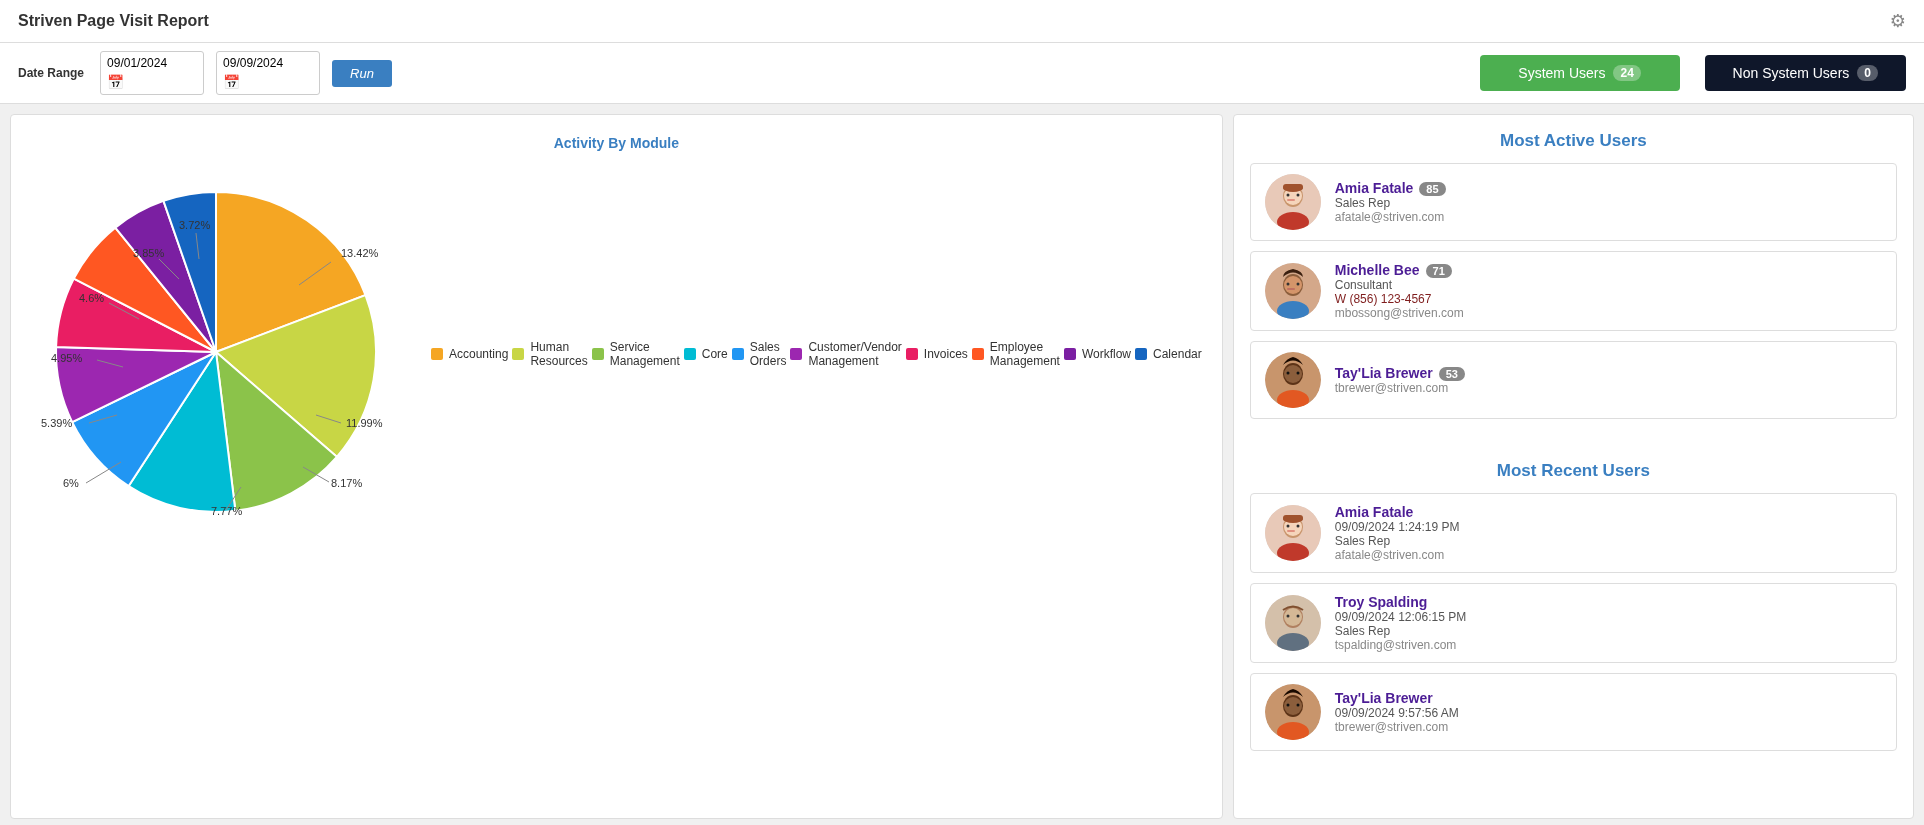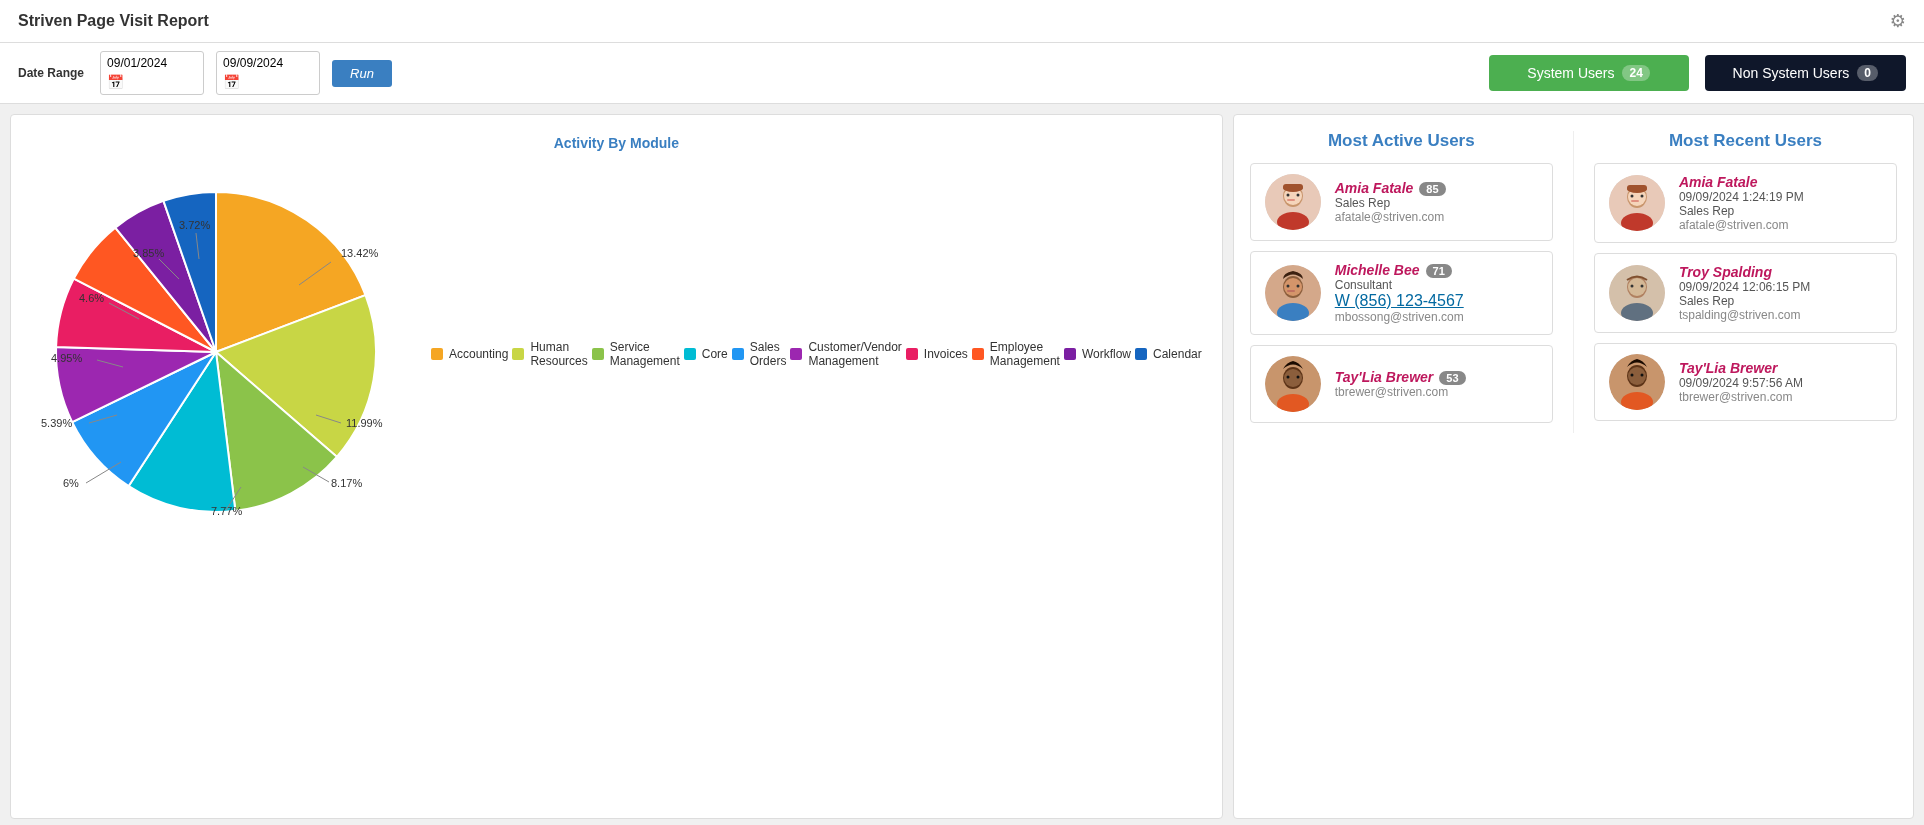--- a/index.html
+++ b/index.html
@@ -15,21 +15,21 @@
     .top-controls {
       display: flex; align-items: center; gap: 12px;
       background: #fff; padding: 8px 18px; border-bottom: 1px solid #ddd;
     }
     .date-label { font-weight: bold; font-size: 12px; margin-right: 4px; }
     .date-input-wrap { display: flex; border: 1px solid #ccc; border-radius: 3px; background: #fff; padding: 4px 6px; gap: 4px; flex-direction: column; }
     .date-input-wrap input { border: none; outline: none; font-size: 12px; width: 90px; }
     .cal-icon { color: #888; font-size: 14px; }
     .run-btn { background: #3a7fc1; color: #fff; border: none; border-radius: 3px; padding: 6px 18px; font-size: 13px; cursor: pointer; font-style: italic; }
 
-    .user-type-btns { display: flex; gap: 16px; margin-left: auto; }
+    .user-type-btns { display: flex; gap: 25px; margin-left: auto; }
     .sys-users-btn {
       background: #4caf50; color: #fff; border: none; border-radius: 4px;
       padding: 10px 28px; font-size: 14px; cursor: pointer; min-width: 200px;
       display: flex; align-items: center; justify-content: center; gap: 8px;
     }
     .non-sys-users-btn {
       background: #0f172a; color: #fff; border: none; border-radius: 4px;
       padding: 10px 28px; font-size: 14px; cursor: pointer; min-width: 200px;
       display: flex; align-items: center; justify-content: center; gap: 8px;
     }
@@ -47,35 +47,35 @@
       flex: 0 0 760px; background: #fff; border: 1px solid #ddd; border-radius: 4px;
       padding: 20px; margin-right: 10px;
     }
     .panel-title { text-align: center; color: #3a7fc1; font-size: 14px; font-weight: bold; margin-bottom: 16px; }
 
     
     .right-panel {
       flex: 1; display: flex; flex-direction: column; gap: 0;
       background: #fff; border: 1px solid #ddd; border-radius: 4px; padding: 16px;
     }
-    .right-inner { display: flex; gap: 16px; }
+    .right-inner { display: flex; gap: 16px; flex-direction: column; }
     .users-col { flex: 1; }
     .col-title { text-align: center; color: #3a7fc1; font-size: 17px; font-weight: bold; margin-bottom: 12px; }
 
     .user-card {
       display: flex; align-items: center; gap: 14px;
       border: 1px solid #ddd; border-radius: 4px; padding: 10px 14px;
       margin-bottom: 10px; background: #fff;
     }
     .avatar { width: 56px; height: 56px; border-radius: 50%; overflow: hidden; background: #e0d0c8; flex-shrink: 0; display: flex; align-items: center; justify-content: center; font-size: 28px; }
     .user-info { flex: 1; }
-    .user-name { font-weight: bold; font-size: 14px; color: #be185d; font-style: italic; }
+    .user-name { font-weight: bold; font-size: 14px; color: #4c1d95; }
     .user-role { color: #555; font-size: 12px; }
     .user-email { color: #888; font-size: 12px; }
-    .user-phone { color: #0369a1; font-size: 16px; text-decoration: underline; }
+    .user-phone { color: #7f1d1d; font-size: 12px; }
     .activity-badge {
       background: #888; color: #fff; border-radius: 10px;
       padding: 1px 7px; font-size: 11px; margin-left: 6px; font-weight: bold;
     }
     .user-datetime { color: #555; font-size: 12px; }
 
     
     .chart-area { display: flex; align-items: center; justify-content: center; gap: 30px; }
     .legend { display: flex; flex-direction: row; gap: 4px; font-size: 12px; }
     .legend-item { display: flex; align-items: center; gap: 6px; }

